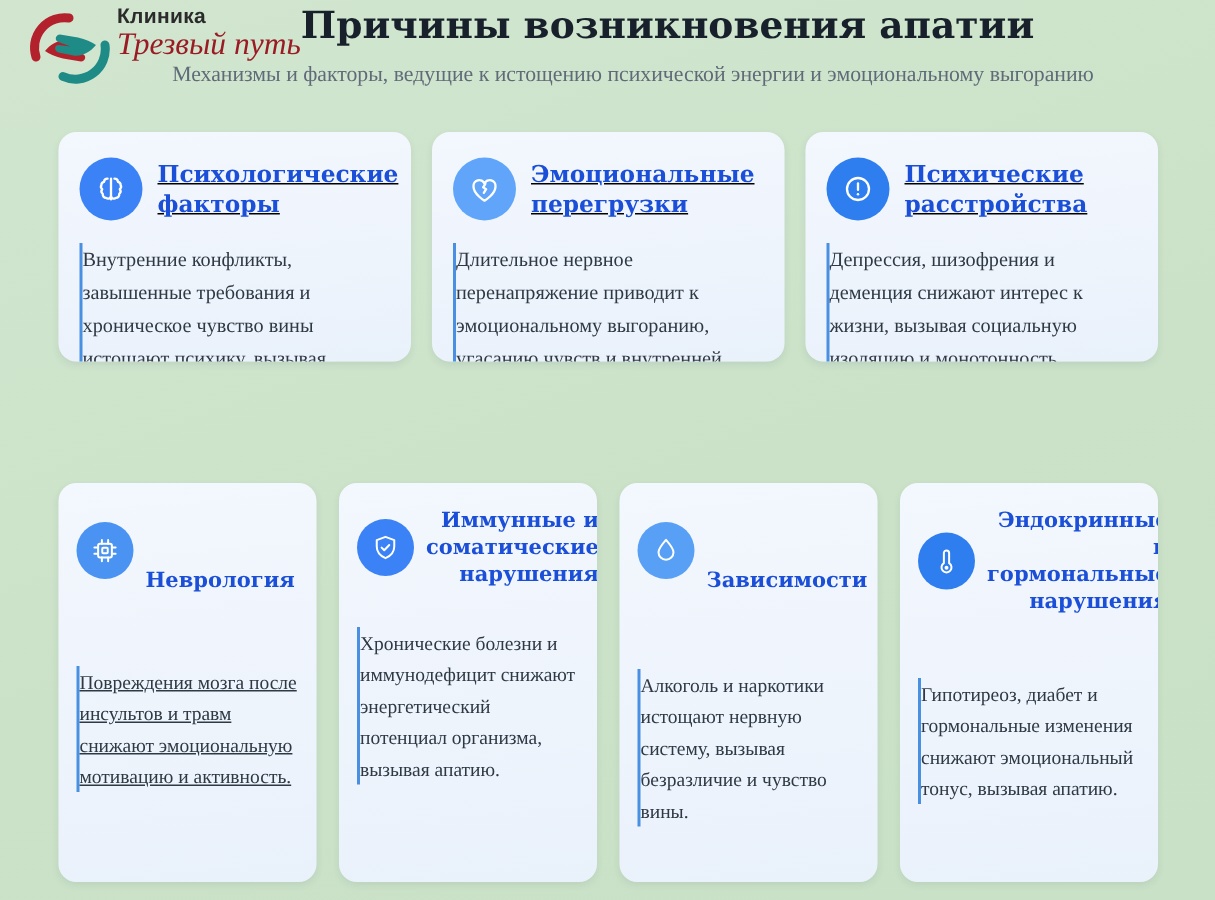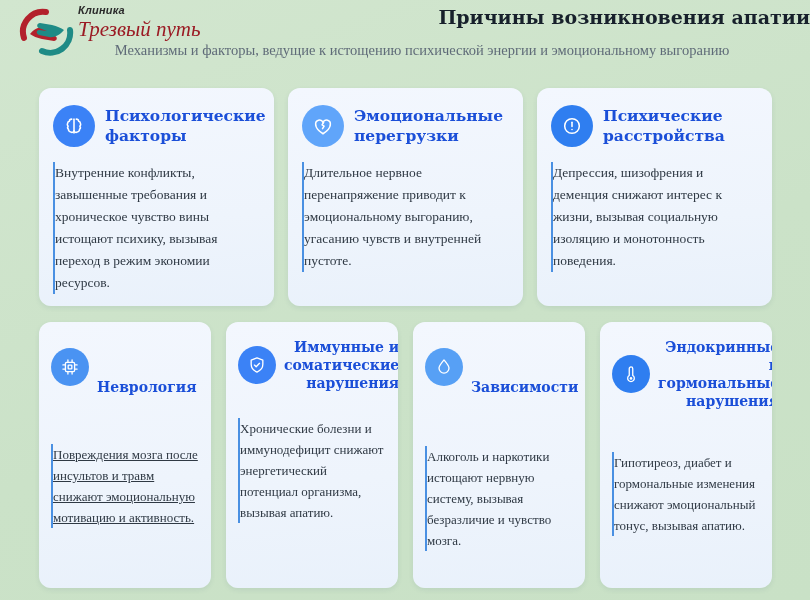--- a/index.html
+++ b/index.html
@@ -43,47 +43,46 @@
     height: 48px;
   }
   .logo-text {
     position: absolute;
     left: 66px;
     top: 2px;
     width: 144px;
   }
   .logo-kicker {
     font-family: "Liberation Sans", sans-serif;
-    font-size: 11px;
+    font-size: 14px;
     font-weight: 700;
     color: #2b2b2b;
     letter-spacing: .2px;
     line-height: 12px;
-    font-style: italic;
   }
   .logo-name {
     font-family: "Liberation Serif", serif;
     font-style: italic;
     font-weight: 400;
     font-size: 21px;
     line-height: 24px;
     color: #9b1b24;
     margin-top: 1px;
     white-space: nowrap;
   }
 
   .title {
     position: absolute;
     left: 0;
     right: 0;
     top: 2px;
-    text-align: right;
+    text-align: center;
     font-family: "DejaVu Serif", "Liberation Serif", serif;
     font-weight: 700;
-    font-size: 19px;
+    font-size: 25px;
     line-height: 30px;
     color: #17202b;
     padding-left: 80px;
     box-sizing: border-box;
   }
 
   .subtitle {
     position: absolute;
     left: 0;
     right: 0;
@@ -118,22 +117,23 @@
   .card {
     background: linear-gradient(175deg, #f3f7fe 0%, #eef4fc 60%, #e9f1fb 100%);
     border-radius: 12px;
     box-shadow: 0 2px 5px rgba(60, 90, 120, .10);
     box-sizing: border-box;
     position: relative;
     overflow: hidden;
   }
   .row-top .card {
     width: 235px;
-    height: 218px;
+    height: 153px;
     padding: 16px 14px 12px 14px;
+    text-decoration: underline;
   }
   .row-bottom .card {
     width: 176px;
     height: 266px;
     padding: 16px 12px 12px 12px;
   }
 
   .card-head {
     display: flex;
     align-items: center;
@@ -298,21 +298,21 @@
 
     <div class="card card-6">
       <div class="card-head">
         <div class="icon-circle" style="background:#57a0f5">
           <svg width="20" height="20" viewBox="0 0 24 24" fill="none" stroke="#ffffff" stroke-width="1.6" stroke-linecap="round" stroke-linejoin="round">
             <path d="M12 3.5c3.4 4 6 7 6 9.8a6 6 0 0 1-12 0c0-2.8 2.6-5.8 6-9.8z"></path>
           </svg>
         </div>
         <div class="card-title">Зависимости</div>
       </div>
-      <div class="card-body">Алкоголь и наркотики истощают нервную систему, вызывая безразличие и чувство мозга.</div>
+      <div class="card-body">Алкоголь и наркотики истощают нервную систему, вызывая безразличие и чувство вины.</div>
     </div>
 
     <div class="card card-7">
       <div class="card-head">
         <div class="icon-circle" style="background:#2f7ef0">
           <svg width="20" height="20" viewBox="0 0 24 24" fill="none" stroke="#ffffff" stroke-width="1.6" stroke-linecap="round" stroke-linejoin="round">
             <path d="M12 3.5a2.1 2.1 0 0 1 2.1 2.1v8.1a4 4 0 1 1-4.2 0V5.6A2.1 2.1 0 0 1 12 3.5z"></path>
             <circle cx="12" cy="17.3" r="1.6" fill="#ffffff" stroke="none"></circle>
           </svg>
         </div>

